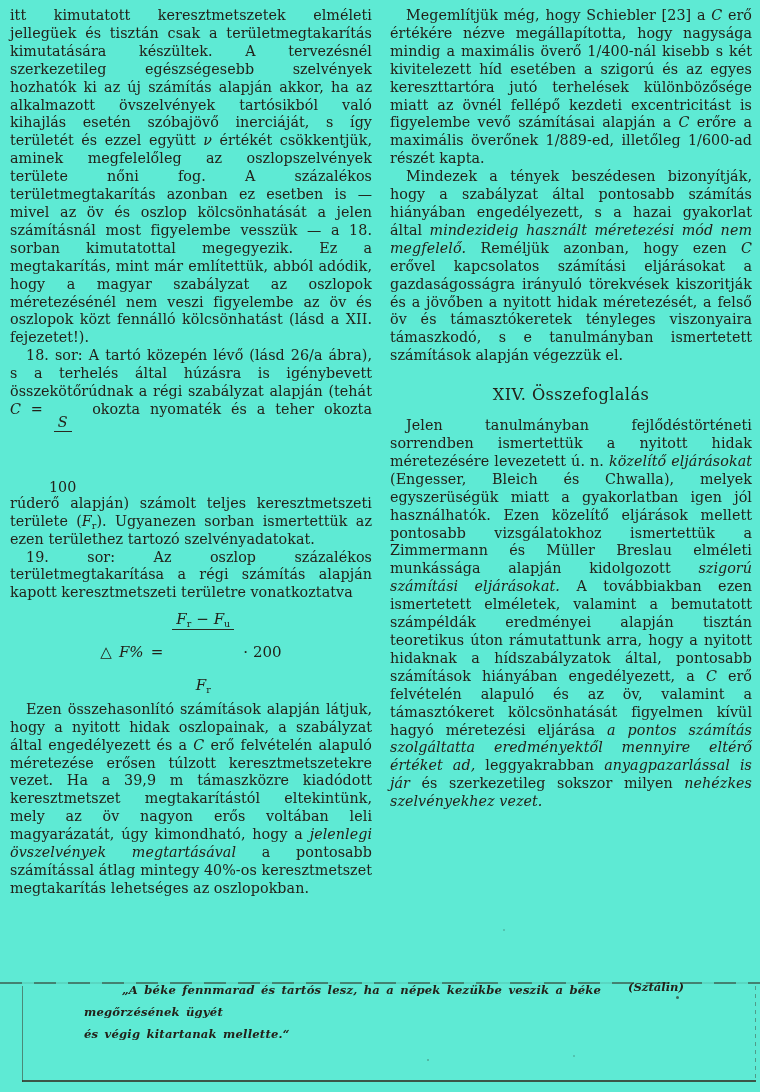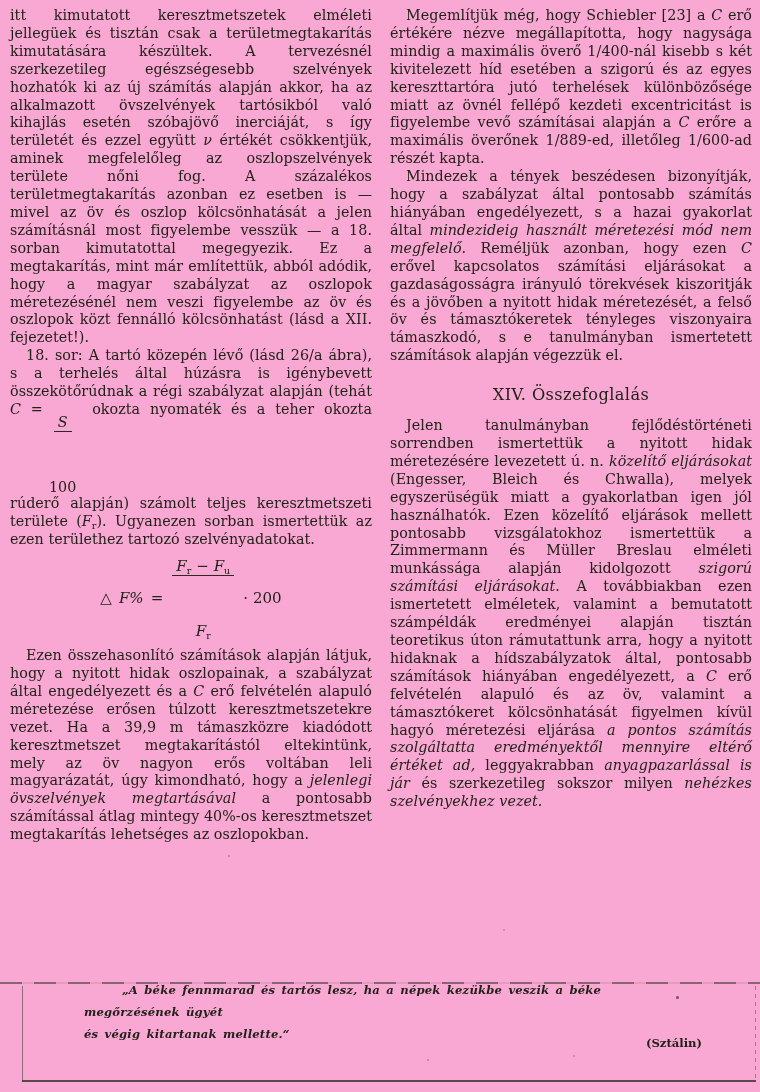--- a/index.html
+++ b/index.html
@@ -1,17 +1,17 @@
 <!DOCTYPE html>
 <html><head>
 <meta charset="utf-8">
 <style>
   html,body{margin:0;padding:0;background:#d2cfb6;}
   .page{
-    position:relative;width:760px;height:1092px;background:#f9a8d4;
+    position:relative;width:760px;height:1092px;background:#5eead4;
     font-family:"DejaVu Serif", serif;color:#23221a;overflow:hidden;
   }
   .cols{position:absolute;top:7px;left:10px;width:742px;display:flex;gap:18px;}
   .col{width:362px;text-align:justify;font-size:14.3px;line-height:17.9px;letter-spacing:.05px;}
   .col p{margin:0;}
   .col p.ind{text-indent:16px;}
   .it{font-style:italic;}
   .var{font-style:italic;}
   sub{font-size:9.5px;vertical-align:-3px;line-height:0;}
   .frac{display:inline-flex;flex-direction:column;align-items:center;vertical-align:-0.9em;line-height:1.12;margin:0 2px;text-align:center;text-indent:0;}
@@ -24,22 +24,22 @@
     background:repeating-linear-gradient(90deg,rgba(45,44,32,.55) 0 22px,rgba(45,44,32,.10) 22px 34px);}
   .q-left{position:absolute;left:22px;top:986px;width:1px;height:96px;background:rgba(60,59,44,.55);}
   .q-right{position:absolute;left:755px;top:986px;width:1px;height:96px;
     background:repeating-linear-gradient(180deg,rgba(60,59,44,.45) 0 4px,rgba(60,59,44,0) 4px 8px);}
   .rule-bottom{position:absolute;left:22px;top:1080px;width:734px;height:2px;background:rgba(50,49,36,.8);}
   .quote{position:absolute;left:84px;top:979px;width:616px;
     font-size:11.6px;line-height:22px;font-weight:bold;font-style:italic;
     letter-spacing:.2px;word-spacing:2px;}
   .quote .l1{display:block;text-indent:38px;}
   .quote .l2{display:block;}
-  .attr{position:absolute;left:0;top:1036px;width:684px;text-align:right;
-    font-size:11.6px;font-weight:bold;margin-left:18px;}
+  .attr{position:absolute;left:0;top:980px;width:684px;text-align:right;
+    font-size:11.6px;font-weight:bold;font-style:italic;}
   
   .speck{position:absolute;border-radius:50%;background:rgba(40,39,28,.65);}
   .sp1{left:676px;top:996px;width:3px;height:3px;}
   .sp2{left:427px;top:1059px;width:2px;height:2px;opacity:.5;}
   .sp3{left:573px;top:1055px;width:2px;height:2px;opacity:.4;}
   .sp4{left:228px;top:855px;width:2px;height:2px;opacity:.45;}
   .sp5{left:503px;top:929px;width:2px;height:2px;opacity:.4;}
 </style>
 </head>
 <body>
@@ -49,20 +49,21 @@
   <div class="cols">
 
     <div class="col">
       <p><span>itt kimutatott keresztmetszetek elméleti jellegüek és tisztán csak a területmegtakarítás kimutatására készültek. A tervezésnél szerkezetileg egészségesebb szelvények hozhatók ki az új számítás alapján akkor, ha az alkalmazott övszelvények tartósikból való kihajlás esetén szóbajövő inerciáját, s így területét és ezzel együtt </span><span class="var">ν</span><span> értékét csökkentjük, aminek megfelelőleg az oszlopszelvények területe nőni fog. A százalékos területmegtakarítás azonban ez esetben is — mivel az öv és oszlop kölcsönhatását a jelen számításnál most figyelembe vesszük — a 18. sorban kimutatottal megegyezik. Ez a megtakarítás, mint már említettük, abból adódik, hogy a magyar szabályzat az oszlopok méretezésénél nem veszi figyelembe az öv és oszlopok közt fennálló kölcsönhatást (lásd a XII. fejezetet!).</span></p>
 
       <p class="ind"><span>18. sor: A tartó közepén lévő (lásd 26/a ábra), s a terhelés által húzásra is igénybevett összekötőrúdnak a régi szabályzat alapján (tehát </span><span><span class="var">C</span> <span>=</span><span class="frac">
               <span class="fnum var">S</span>
               <span class="fden">100</span>
             </span></span><span> okozta nyomaték és a teher okozta rúderő alapján) számolt teljes keresztmetszeti területe (</span><span class="var">F</span><sub>r</sub><span>). Ugyanezen sorban ismertettük az ezen területhez tartozó szelvényadatokat.</span></p>
 
+      <p class="ind"><span>19. sor: Az oszlop százalékos területmegtakarítása a régi számítás alapján kapott keresztmetszeti területre vonatkoztatva</span></p>
 
       <div class="formula-display">
         <span>△</span>
           <span class="var">F%</span>
         <span>=</span>
         <span class="frac">
           <span class="fnum"><span class="var">F</span><sub>r</sub> <span>−</span> <span class="var">F</span><sub>u</sub></span>
           <span class="fden"><span class="var">F</span><sub>r</sub></span>
         </span>
         <span>· 200</span>

